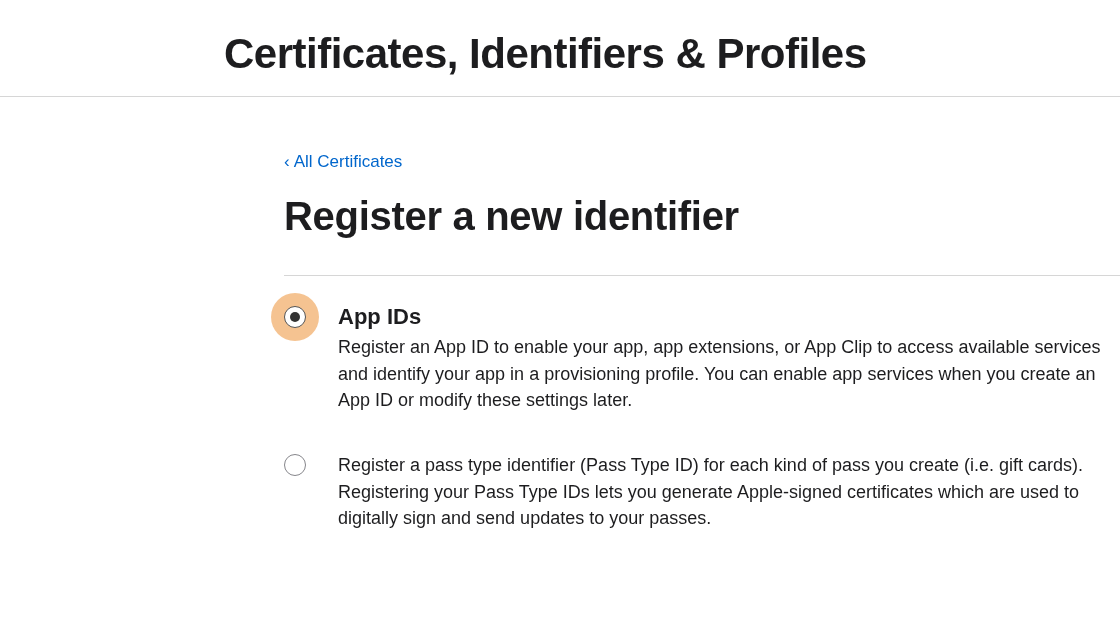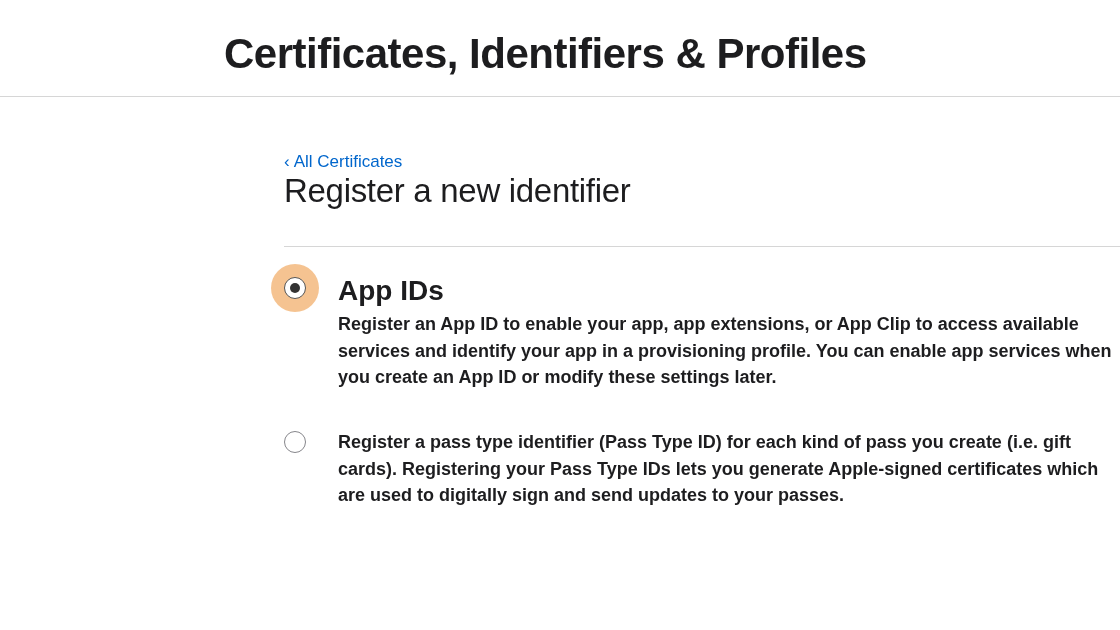--- a/index.html
+++ b/index.html
@@ -31,22 +31,23 @@
       text-decoration: none;
       display: inline-flex;
       align-items: center;
       gap: 4px;
       cursor: pointer;
     }
     .back-link .chevron {
       font-size: 17px;
     }
     .section-title {
-      font-size: 33px;
-      font-weight: 400;
+      font-size: 40px;
+      font-weight: 700;
+      margin-top: 22px;
       letter-spacing: -0.3px;
     }
     .divider {
       border: none;
       border-top: 1px solid #d6d6d6;
       margin-top: 36px;
       margin-bottom: 0;
     }
     .options {
       margin-top: 28px;
@@ -97,29 +98,29 @@
       border-radius: 50%;
       top: -13px;
       left: -13px;
       z-index: -1;
       opacity: 0.85;
     }
     .option-body {
       flex: 1;
     }
     .option-title {
-      font-size: 28px;
+      font-size: 22px;
       font-weight: 700;
       margin-bottom: 4px;
     }
     .option-desc {
       font-size: 18px;
       line-height: 1.48;
       color: #1d1d1f;
-      font-weight: 700;
+      font-weight: 400;
     }
   </style>
 </head>
 <body>
 
 <h1 class="page-title">Certificates, Identifiers &amp; Profiles</h1>
 
 <div class="content">
   <a class="back-link">
     <span class="chevron">‹</span>

